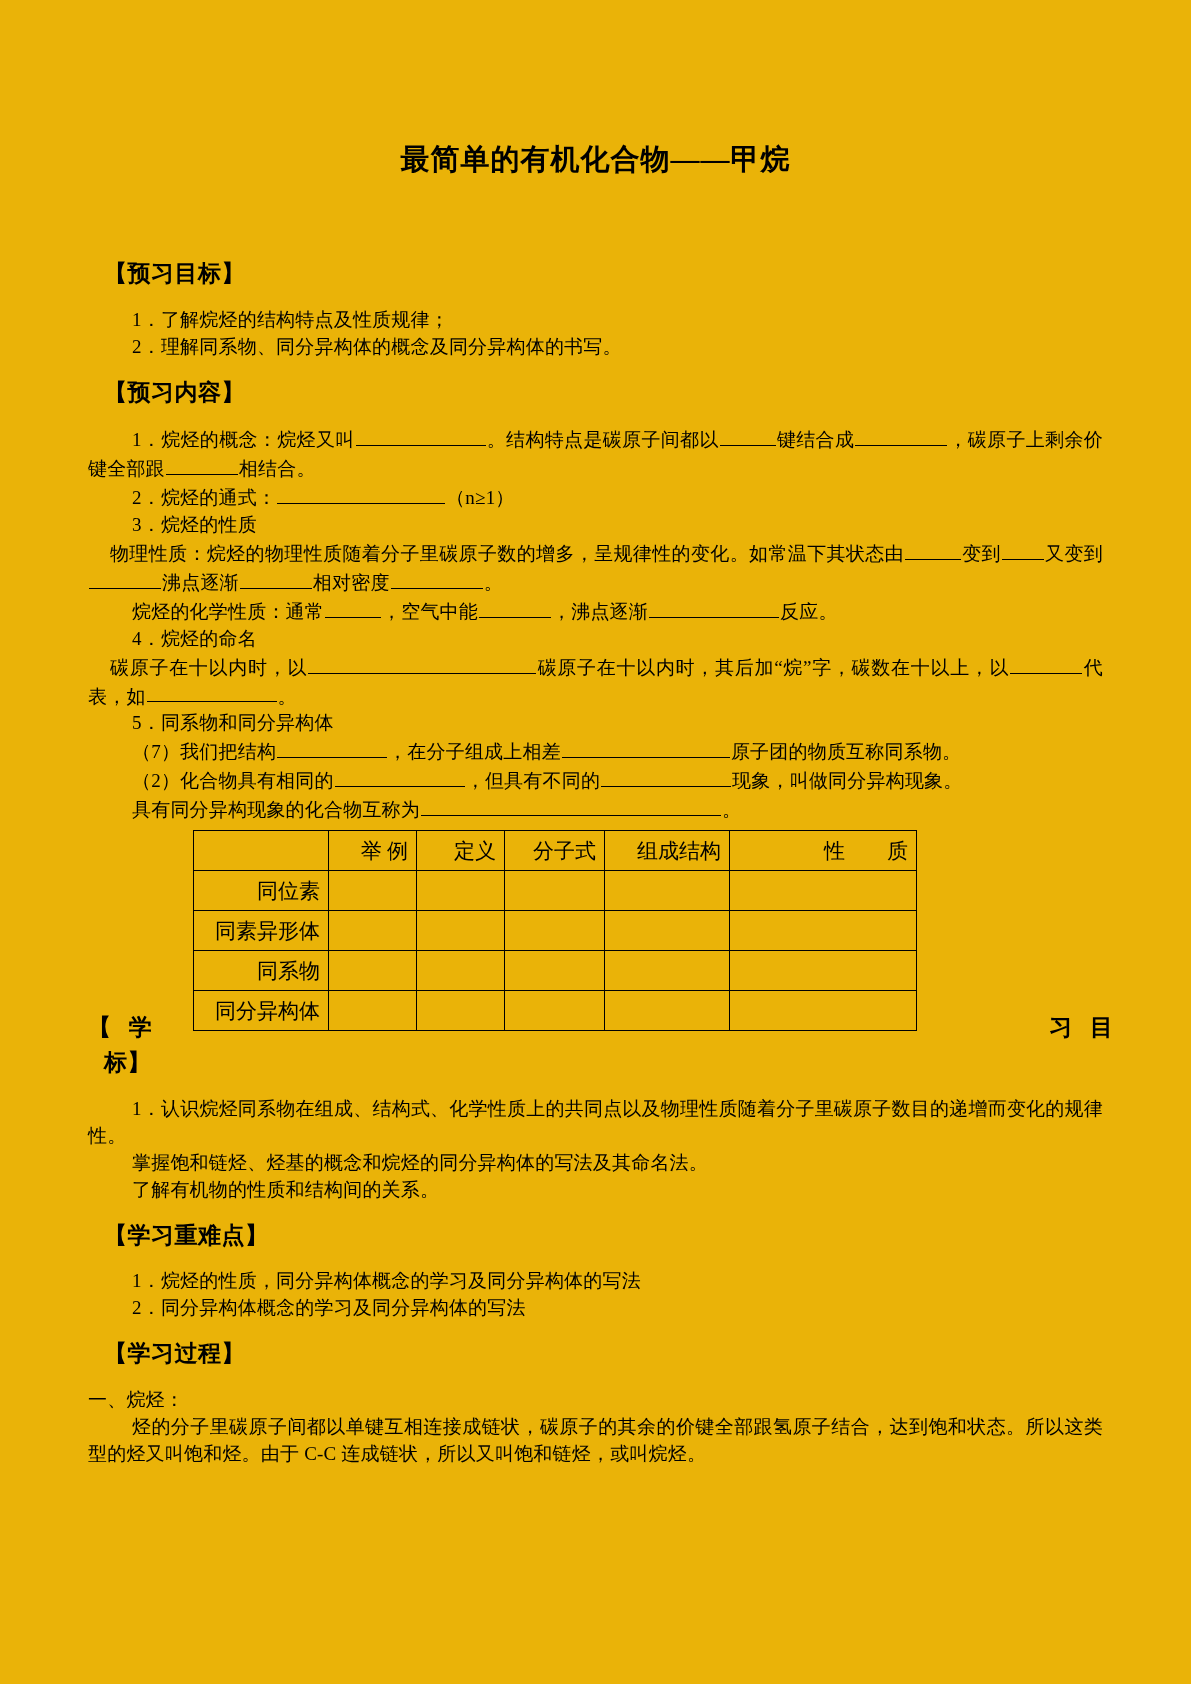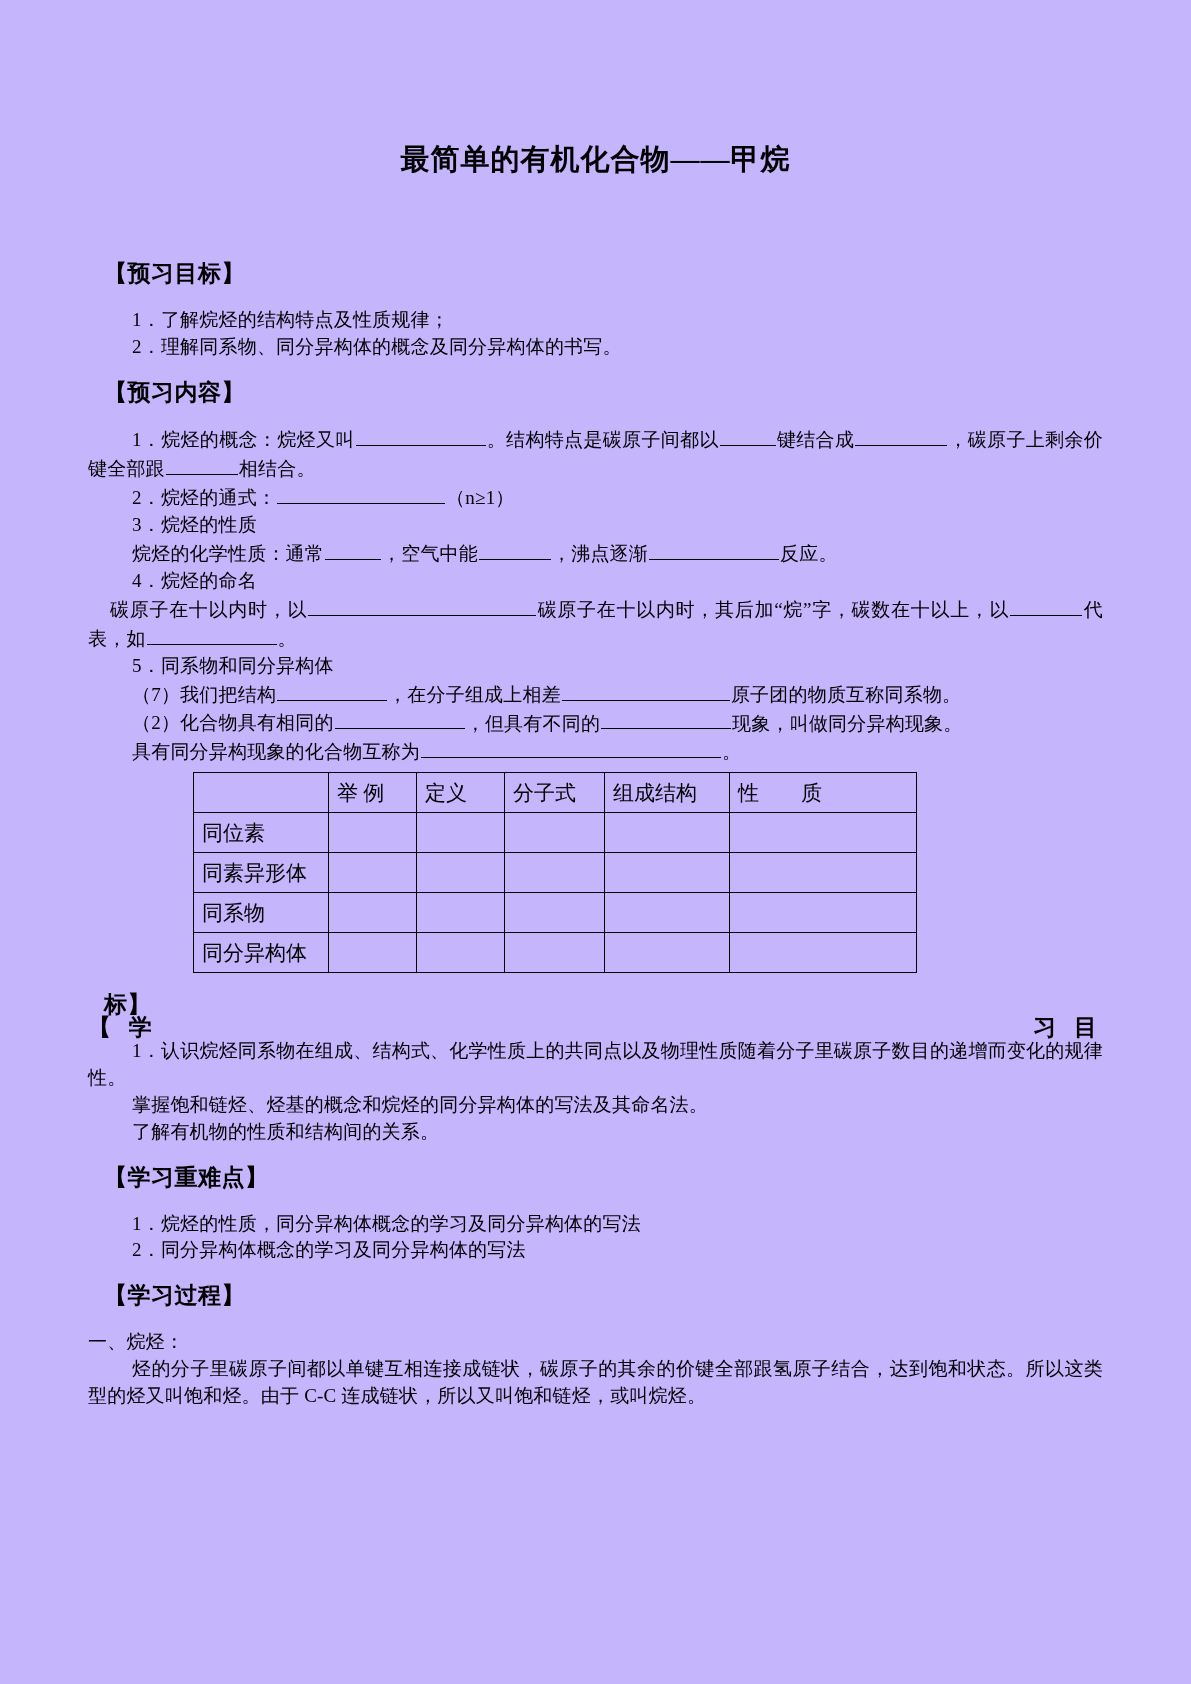--- a/index.html
+++ b/index.html
@@ -8,21 +8,21 @@
     background: #ffffff;
   }
   body {
     font-family: "Liberation Serif", "DejaVu Serif", serif;
     color: #000000;
   }
   .page {
     position: relative;
     width: 1191px;
     height: 1684px;
-    background: #c4b5fd;
+    background: #eab308;
     box-sizing: border-box;
     padding: 0 88px;
     overflow: hidden;
   }
   .doc-title {
     text-align: center;
     font-size: 29px;
     font-weight: bold;
     letter-spacing: 1px;
     margin: 0;
@@ -74,21 +74,21 @@
     border-collapse: collapse;
     width: 723px;
     table-layout: fixed;
   }
   table.iso td, table.iso th {
     border: 1px solid #000;
     height: 40px;
     font-size: 21px;
     font-weight: normal;
     padding: 2px 8px;
-    text-align: left;
+    text-align: right;
     vertical-align: middle;
     box-sizing: border-box;
   }
   table.iso th { font-weight: normal; }
   col.c0 { width: 135px; }
   col.c1 { width: 88px; }
   col.c2 { width: 88px; }
   col.c3 { width: 100px; }
   col.c4 { width: 125px; }
   col.c5 { width: 187px; }
@@ -100,21 +100,21 @@
     left: 88px;
     top: 1012px;
     font-size: 23px;
     font-weight: bold;
     line-height: 1.42;
     letter-spacing: 6px;
     width: 110px;
   }
   .goal-right {
     position: absolute;
-    right: 88px;
+    right: 72px;
     top: 1012px;
     font-size: 23px;
     font-weight: bold;
     line-height: 1.42;
     letter-spacing: 6px;
     text-align: left;
   }
   .after-table { margin-top: 16px; }
 </style>
 </head>
@@ -136,20 +136,23 @@
   </div>
 
   <div class="para">
     <span style="padding-left:44px">2．烷烃的通式：</span><span class="blank b-xxl"></span><span>（n≥1）</span>
   </div>
 
   <div class="para">
     <span style="padding-left:44px">3．烷烃的性质</span>
   </div>
 
+  <div class="para">
+    <span style="padding-left:22px">物理性质：烷烃的物理性质随着分子里碳原子数的增多，呈规律性的变化。如常温下其状态由</span><span class="blank b-xs"></span><span>变到</span><span class="blank b-tiny"></span><span>又变到</span><span class="blank b-sm"></span><span>沸点逐渐</span><span class="blank b-sm"></span><span>相对密度</span><span class="blank b-md"></span><span>。</span>
+  </div>
 
   <div class="para">
     <span style="padding-left:44px">烷烃的化学性质：通常</span><span class="blank b-xs"></span><span>，空气中能</span><span class="blank b-sm"></span><span>，沸点逐渐</span><span class="blank b-xl"></span><span>反应。</span>
   </div>
 
   <div class="para">
     <span style="padding-left:44px">4．烷烃的命名</span>
   </div>
 
   <div class="para">

